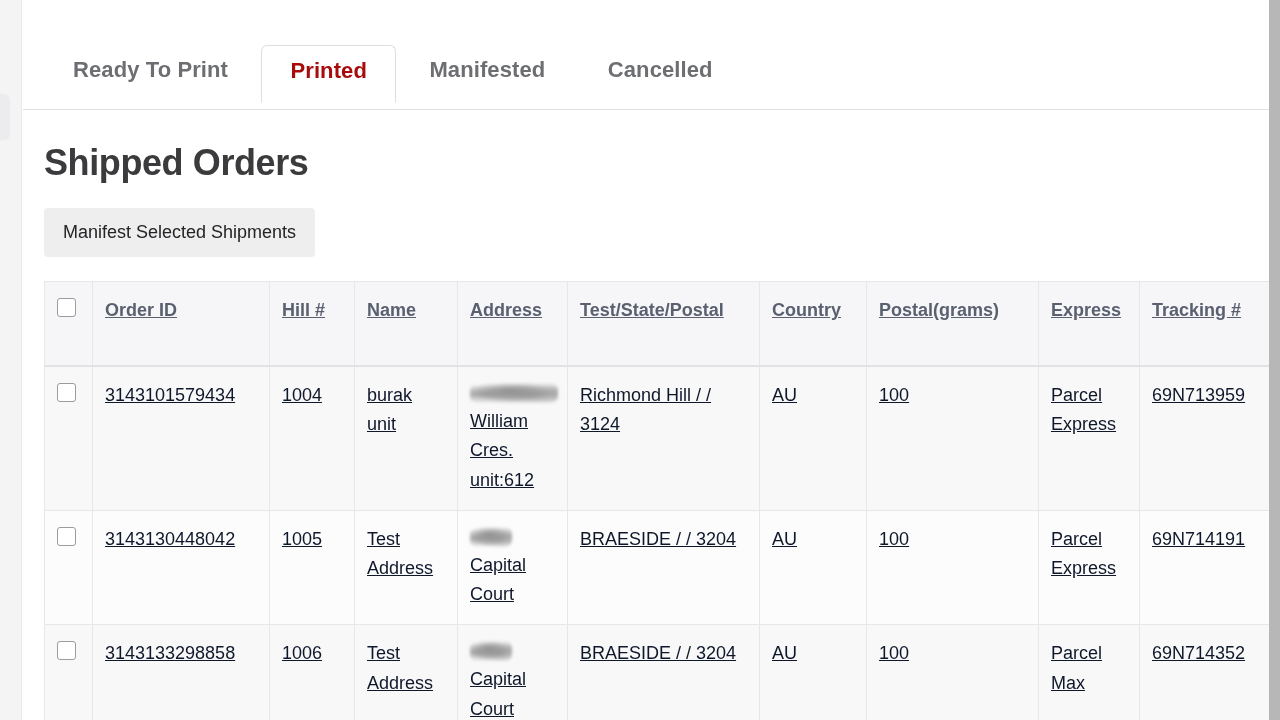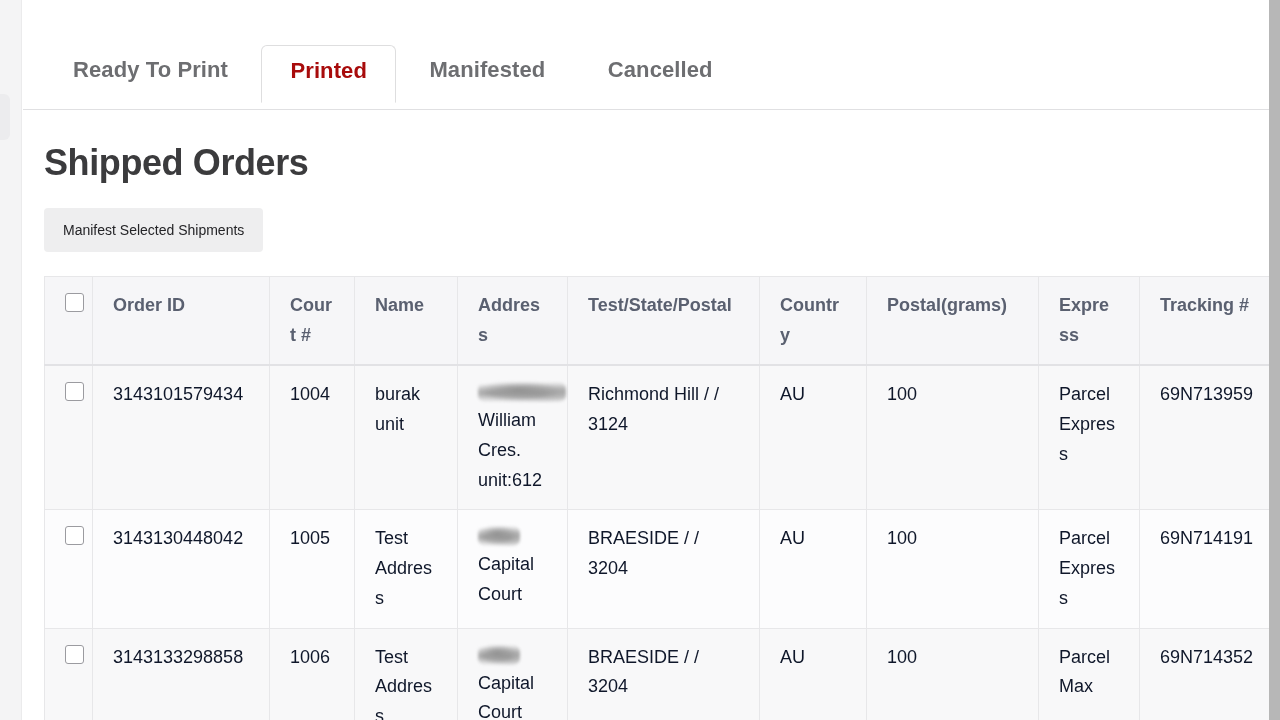--- a/index.html
+++ b/index.html
@@ -83,21 +83,21 @@
     font-weight: bold;
     color: #3b3b3d;
     letter-spacing: -0.4px;
   }
 
   
   .toolbar { margin: 24px 0 0 21px; }
   .btn-manifest {
     display: inline-block;
     padding: 14px 19px;
-    font-size: 14px;
+    font-size: 18px;
     color: #242427;
     background: #eeeeef;
     border: none;
     border-radius: 4px;
     font-family: "Liberation Sans", sans-serif;
     cursor: pointer;
   }
 
   
   .table-wrap {
@@ -109,23 +109,24 @@
     border-collapse: collapse;
     table-layout: fixed;
     width: 1330px;
     font-size: 18px;
   }
   table.orders th,
   table.orders td {
     border: 1px solid #e7e7e9;
     vertical-align: top;
     text-align: left;
-    padding: 14px 20px;
+    padding: 14px 12px;
     line-height: 1.65;
     word-wrap: break-word;
+    text-decoration: underline;
   }
   table.orders thead th {
     background: #f6f6f8;
     color: #5a6070;
     font-weight: bold;
     height: 84px;
     border-bottom: 2px solid #e2e2e5;
   }
   table.orders tbody td {
     color: #0f172a;
@@ -225,21 +226,21 @@
             <col class="c-wt">
           <col class="c-svc">
             <col class="c-track">
         </colgroup>
         <thead>
           <tr>
             <th class="cell-check">
               <span class="cbox"></span>
             </th>
             <th>Order ID</th>
-            <th>Court #</th>
+            <th>Hill #</th>
             <th>Name</th>
             <th>Address</th>
             <th>Test/State/Postal</th>
             <th>Country</th>
             <th>Postal(grams)</th>
             <th>Express</th>
             <th>Tracking #</th>
           </tr>
         </thead>
         <tbody>

